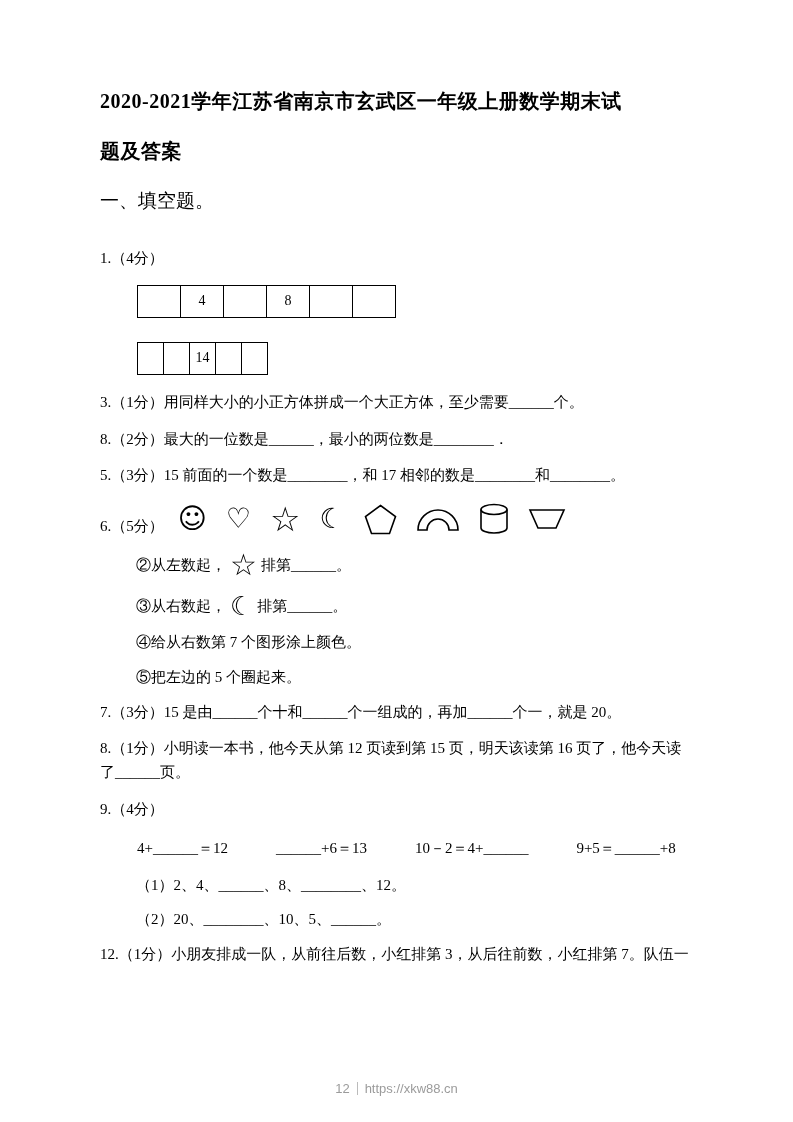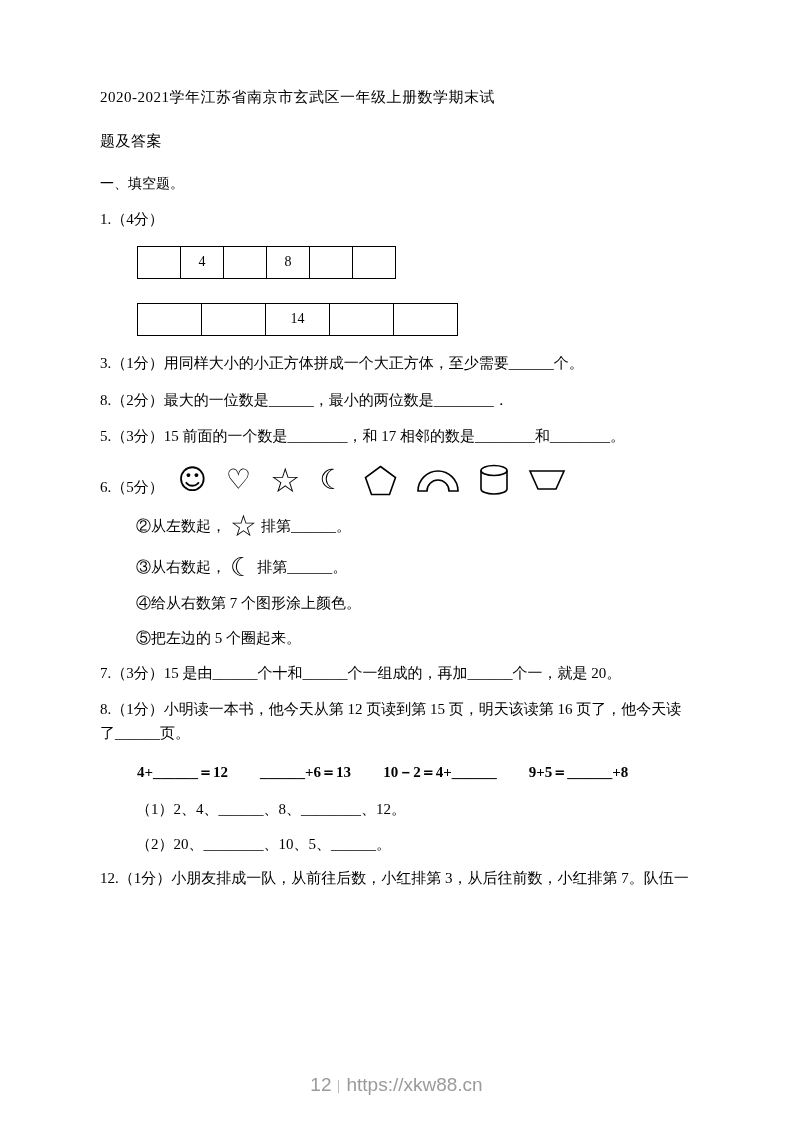--- a/index.html
+++ b/index.html
@@ -10,29 +10,29 @@
     background: #ffffff;
     color: #000;
     font-family: "Liberation Serif", "DejaVu Serif", serif;
     position: relative;
     overflow: hidden;
   }
   .page {
     padding: 88px 92px 0 100px;
   }
   .title-line {
-    font-size: 15px;
-    font-weight: normal;
+    font-size: 20px;
+    font-weight: bold;
     line-height: 1.3;
     margin-bottom: 24px;
     letter-spacing: 0.5px;
   }
   .section-heading {
-    font-size: 14px;
-    margin-bottom: 16px;
+    font-size: 19px;
+    margin-bottom: 34px;
   }
   .q {
     font-size: 15px;
     line-height: 1.45;
     margin-bottom: 15px;
   }
   .q-sub {
     font-size: 15px;
     line-height: 1.45;
     margin: 0 0 13px 36px;
@@ -46,21 +46,21 @@
     width: 44px;
     height: 33px;
     border: 1px solid #000;
     margin-left: -1px;
     display: flex;
     align-items: center;
     justify-content: center;
     font-size: 14px;
   }
   .box:first-child { margin-left: 0; }
-  .box-row.second .box { width: 65px; }
+  .box-row.second .box { width: 27px; }
   .shapes-line {
     display: flex;
     align-items: flex-end;
     font-size: 15px;
     margin-bottom: 14px;
   }
   .shapes-row {
     display: flex;
     align-items: center;
     gap: 19px;
@@ -76,33 +76,32 @@
   .inline-icon {
     font-family: "DejaVu Sans", sans-serif;
     font-size: 30px;
     line-height: 1;
     vertical-align: -5px;
     margin: 0 4px;
   }
   .inline-icon.moon { font-size: 26px; vertical-align: -4px; }
   .eq-row {
     display: flex;
-    gap: 32px;
+    gap: 48px;
     font-size: 15px;
     margin: 18px 0 17px 37px;
-    font-weight: bold;
   }
   .footer {
     position: absolute;
     left: 0;
     right: 0;
     bottom: 26px;
     text-align: center;
     color: #9b9b9b;
-    font-size: 19px;
+    font-size: 13px;
     font-family: "Liberation Sans", "DejaVu Sans", sans-serif;
   }
   .footer .divider {
     display: inline-block;
     width: 1px;
     height: 13px;
     background: #bbbbbb;
     margin: 0 7px;
     vertical-align: -2px;
   }
@@ -181,20 +180,21 @@
   </div>
 
   <div class="q-sub">④给从右数第 7 个图形涂上颜色。</div>
   <div class="q-sub">⑤把左边的 5 个圈起来。</div>
 
   <div class="q">7.（3分）15 是由______个十和______个一组成的，再加______个一，就是 20。</div>
 
   <div class="q" style="margin-bottom:2px;">8.（1分）小明读一本书，他今天从第 12 页读到第 15 页，明天该读第 16 页了，他今天读</div>
   <div class="q">了______页。</div>
 
+  <div class="q">9.（4分）</div>
 
   <div class="eq-row">
     <span>4+______＝12</span>
     <span>______+6＝13</span>
     <span>10－2＝4+______</span>
     <span>9+5＝______+8</span>
   </div>
 
   <div class="q-sub">（1）2、4、______、8、________、12。</div>
   <div class="q-sub">（2）20、________、10、5、______。</div>

